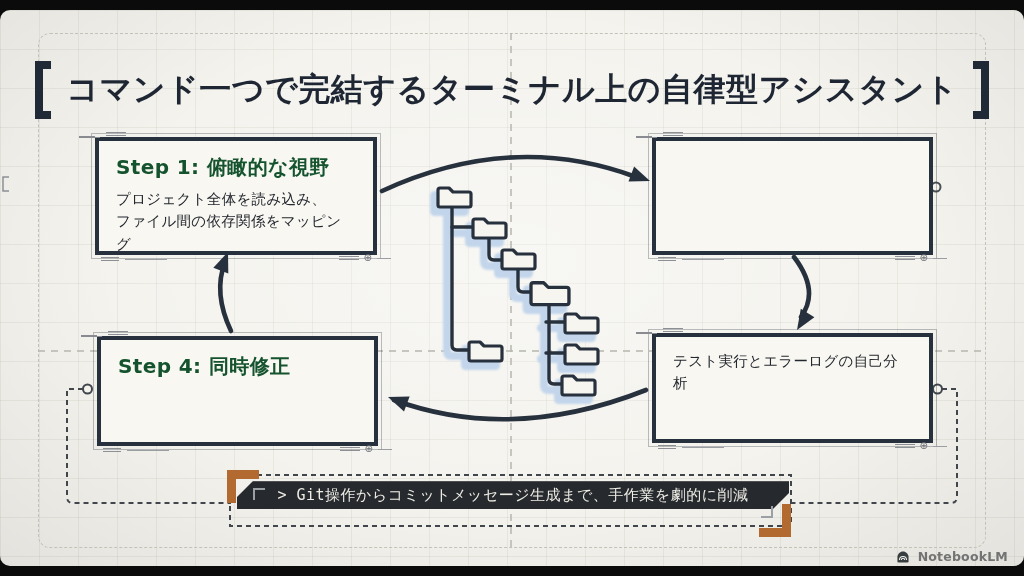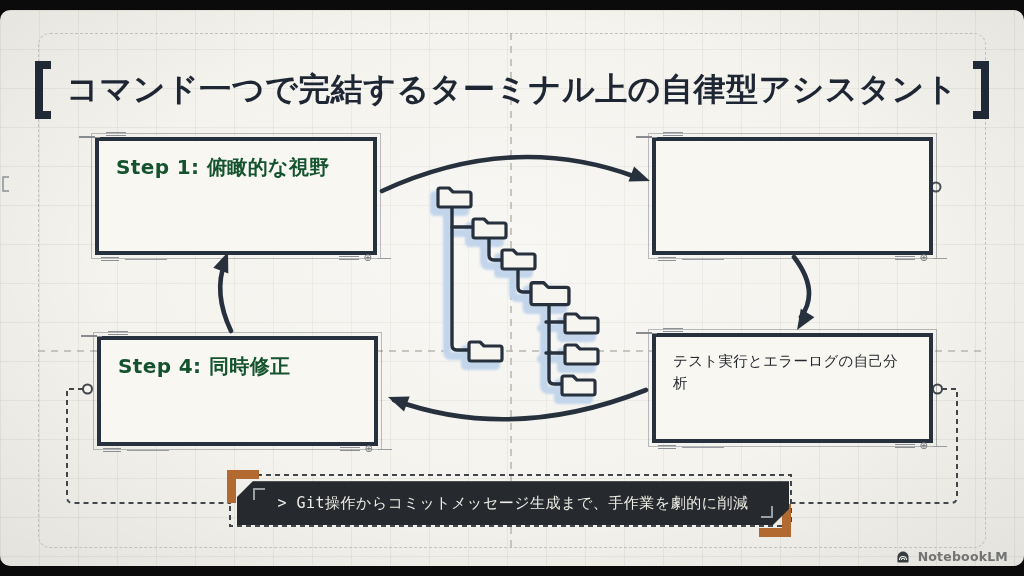--- a/index.html
+++ b/index.html
@@ -41,21 +41,21 @@
   .deco-bl::before{content:"";position:absolute;left:0;top:1px;width:18px;height:5px;
     background:repeating-linear-gradient(to bottom,#8c9095 0 1px,transparent 1px 3px);}
   .deco-bl::after{content:"";position:absolute;left:24px;top:3px;width:42px;height:1px;background:#9a9ea3;}
   .deco-br{bottom:-13px;right:-18px;width:96px;height:12px;display:flex;align-items:center;justify-content:flex-end;gap:5px;}
   .deco-br .dash-block{width:20px;height:5px;background:repeating-linear-gradient(to bottom,#8c9095 0 1px,transparent 1px 3px);}
   .deco-br .reg{font-size:10px;line-height:1;color:#6c7075;}
   .deco-br .tail{width:14px;height:1px;background:#9a9ea3;}
   
   #corner-tl{position:absolute;left:227px;top:470px;width:32px;height:33px;border-left:9px solid #b26a31;border-top:9px solid #b26a31;z-index:3;}
   #corner-br{position:absolute;left:759px;top:504px;width:32px;height:33px;border-right:9px solid #b26a31;border-bottom:9px solid #b26a31;z-index:3;}
-  #terminal{position:absolute;left:237px;top:481px;width:552px;height:44px;background:#26292d;z-index:4;
+  #terminal{position:absolute;left:237px;top:481px;width:552px;height:28px;background:#26292d;z-index:4;
     clip-path:polygon(16px 0,100% 0,100% calc(100% - 16px),calc(100% - 16px) 100%,0 100%,0 16px);
     display:flex;align-items:center;justify-content:center;box-shadow:inset 0 1px 0 rgba(255,255,255,.18);}
   #terminal-text{font-family:"DejaVu Sans Mono","Liberation Mono",monospace;font-size:15px;color:#eeede6;letter-spacing:.5px;white-space:nowrap;}
   .tb-mark{position:absolute;width:12px;height:12px;z-index:5;}
   #tb-mark-l{left:253px;top:488px;border-left:2px solid #9aa0a3;border-top:2px solid #9aa0a3;}
   #tb-mark-r{left:761px;top:506px;border-right:2px solid #9aa0a3;border-bottom:2px solid #9aa0a3;}
   
   #brand{position:absolute;right:16px;top:549px;display:flex;align-items:center;gap:8px;z-index:3;
          color:#737373;font-size:12.5px;font-weight:700;letter-spacing:.2px;text-align:center;}
   
@@ -164,20 +164,22 @@
 
   <div class="card" id="card1">
     <span class="deco deco-tl"></span>
     <span class="deco deco-bl"></span>
     <span class="deco deco-br">
       <span class="dash-block"></span>
         <span class="reg">⊕</span>
         <span class="tail"></span>
     </span>
     <h2>Step 1: 俯瞰的な視野</h2>
+    <p>プロジェクト全体を読み込み、
+ファイル間の依存関係をマッピング</p>
   </div>
 
   <div class="card" id="card2">
     <span class="deco deco-tl"></span>
     <span class="deco deco-bl"></span>
     <span class="deco deco-br">
       <span class="dash-block"></span>
         <span class="reg">⊕</span>
         <span class="tail"></span>
     </span>

